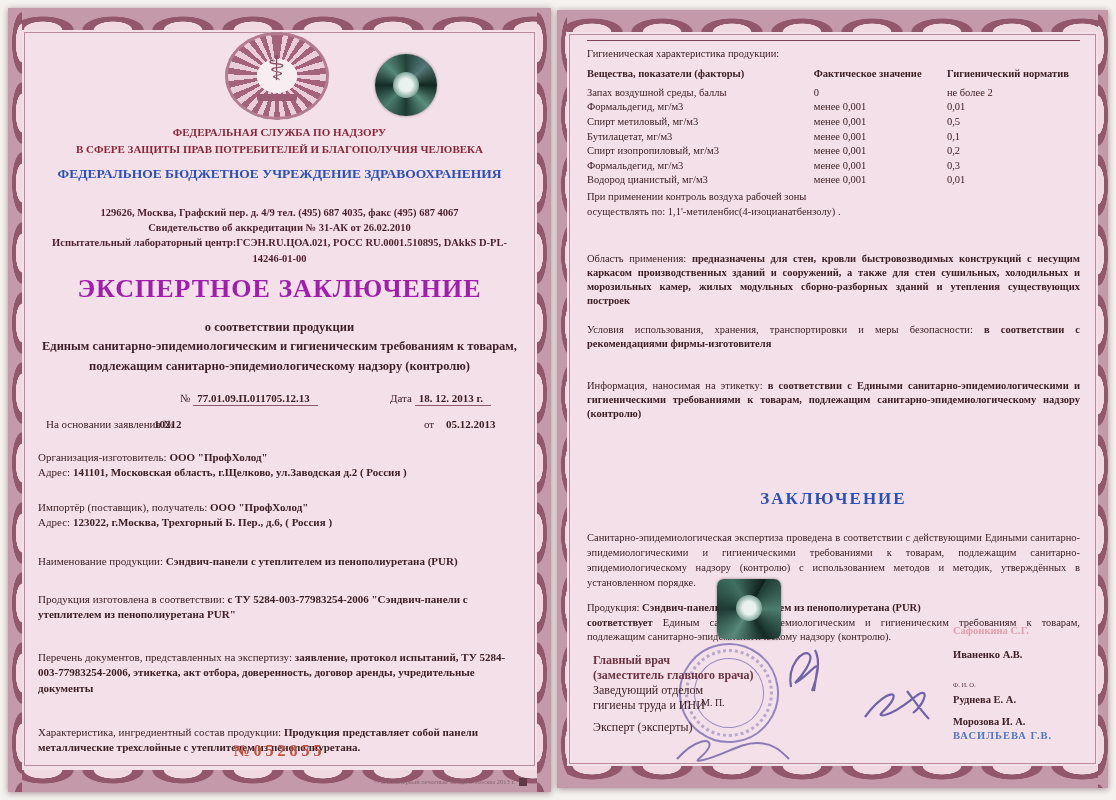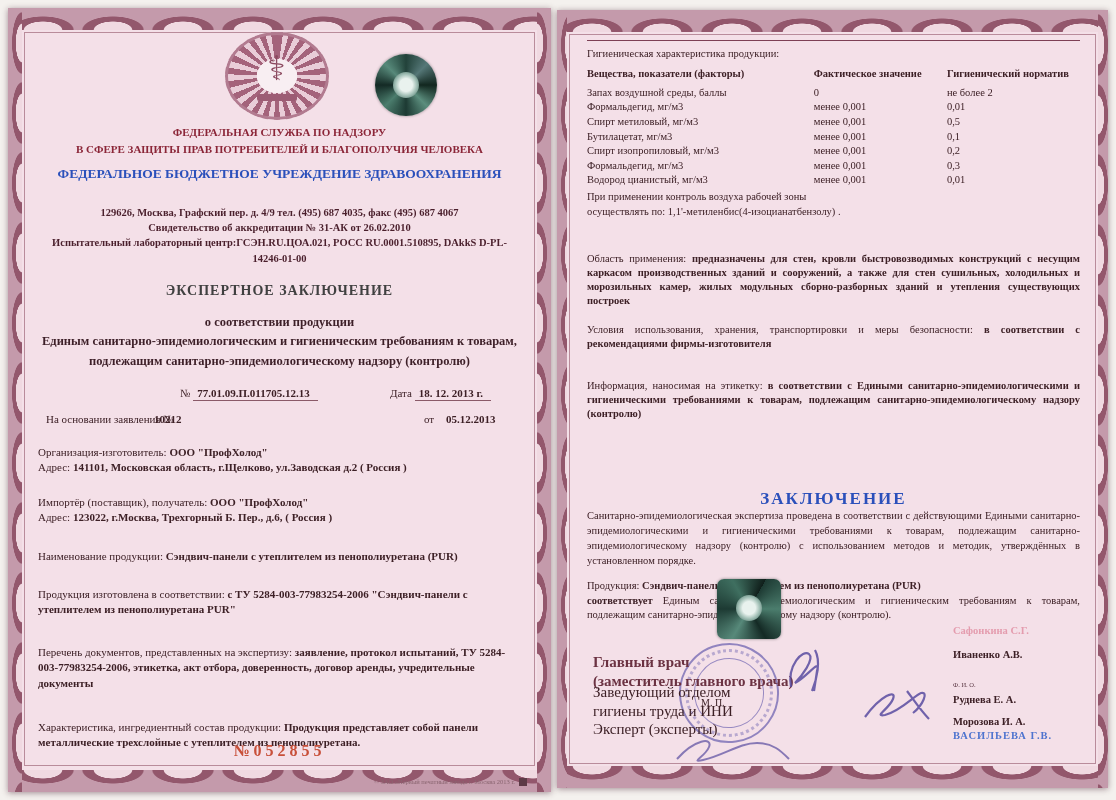--- a/index.html
+++ b/index.html
@@ -45,21 +45,21 @@
   .caduceus{position:absolute;left:0;right:0;top:20px;text-align:center;font-size:34px;color:#8c4a60;line-height:1;}
   .rosette-ribbon{position:absolute;left:50%;margin-left:-20px;top:62px;width:40px;height:7px;background:#9c5c74;border-radius:2px;}
   .holo-round{position:absolute;left:50%;margin-left:95px;top:22px;width:62px;height:62px;border-radius:50%;
     background:conic-gradient(#22423a,#577,#12271f,#5b8d7d,#1d3a33,#4b7d6d,#142a25,#57897a,#22423a);
     box-shadow:0 0 3px rgba(0,0,0,.4);}
   .holo-core{position:absolute;left:18px;top:18px;width:26px;height:26px;border-radius:50%;
     background:radial-gradient(circle,#e9f2ee 0 35%,#9dbcb2 60%,#2e554a 100%);}
   .svc{color:#8b2638;font-weight:bold;text-align:center;font-size:11px;line-height:1.55;}
   .org{color:#2b50bb;font-weight:bold;text-align:center;font-size:13.5px;line-height:1.55;margin-top:6px;}
   .addr{margin-top:20px;text-align:center;font-weight:bold;font-size:10.5px;line-height:1.45;color:#4a1f2c;}
-  .doc-title{margin-top:17px;text-align:center;color:#404040;font-weight:bold;font-size:14px;letter-spacing:1px;}
+  .doc-title{margin-top:8px;text-align:center;color:#a21caf;font-weight:bold;font-size:26px;letter-spacing:1px;}
   .subt{margin-top:14px;text-align:center;font-weight:bold;font-size:12.5px;line-height:1.55;color:#3d1f28;}
   .numrow{position:relative;height:20px;margin-top:16px;font-size:11px;}
   .numrow .u{border-bottom:1px solid #8a5a68;padding:0 8px 1px 4px;font-weight:bold;}
   .nr-no{position:absolute;left:142px;}
   .nr-date{position:absolute;left:352px;}
   .approw{position:relative;height:16px;margin-top:6px;font-size:11px;}
   .ap-l{position:absolute;left:8px;}
   .ap-v{position:absolute;left:116px;font-weight:bold;}
   .ap-ot{position:absolute;left:386px;}
   .ap-dv{position:absolute;left:408px;font-weight:bold;}
@@ -76,33 +76,33 @@
   .rp-content{position:absolute;left:30px;right:28px;top:30px;font-size:10.5px;}
   .top-rule{border-top:1.5px solid #7d4055;margin-bottom:7px;}
   .tbl-caption{margin-bottom:8px;}
   .tbl{display:grid;grid-template-columns:46% 27% 27%;row-gap:1px;line-height:1.3;}
   .tbl .th{font-weight:bold;padding-bottom:4px;}
   .footnote{margin-top:3px;line-height:1.4;}
   .sec{line-height:1.35;text-align:justify;}
   .sec b{font-weight:bold;}
   .s1{margin-top:32px;}.s2{margin-top:15px;}.s3{margin-top:27px;}
   .concl-title{margin-top:68px;text-align:center;color:#2b50bb;font-weight:bold;font-size:17px;letter-spacing:2px;}
-  .concl-p{line-height:1.42;text-align:justify;}
+  .concl-p{margin-top:22px;line-height:1.42;text-align:justify;}
   .concl-prod{margin-top:10px;line-height:1.42;text-align:justify;}
 
   .sig-area{position:absolute;left:24px;right:20px;top:565px;height:208px;}
   .holo-square{position:absolute;left:136px;top:4px;width:64px;height:60px;border-radius:7px;
     background:conic-gradient(from 30deg,#1d3a33,#4b7d6d,#142a25,#57897a,#1d3a33,#3f6f60,#101f1b);
     box-shadow:0 0 3px rgba(0,0,0,.45);}
   .holo-square .holo-core{left:19px;top:16px;}
   .stamp{position:absolute;left:98px;top:68px;width:96px;height:96px;border-radius:50%;
     border:2.5px solid rgba(90,80,168,.75);opacity:.85;transform:rotate(-8deg);}
   .stamp::before{content:"";position:absolute;inset:13px;border-radius:50%;border:1.5px solid rgba(90,80,168,.7);}
   .stamp::after{content:"";position:absolute;inset:4px;border-radius:50%;border:3px dotted rgba(90,80,168,.45);}
-  .sig-label{position:absolute;font-size:15px;line-height:1.25;}
+  .sig-label{position:absolute;font-size:12px;line-height:1.25;}
   .lab-bold{font-weight:bold;color:#6b3242;}
   .mp{position:absolute;left:120px;top:122px;font-size:10px;color:#3d2026;}
   .name{position:absolute;left:372px;font-size:10.5px;font-weight:bold;}
   .name-pink{color:#e49cae;font-weight:bold;}
   .name-blue{color:#4f74cf;font-weight:bold;letter-spacing:1px;}
   .fio{font-size:6.5px;font-weight:normal;color:#5d3a46;}
   .sig-svg{position:absolute;}
 </style>
 </head>
 <body>

